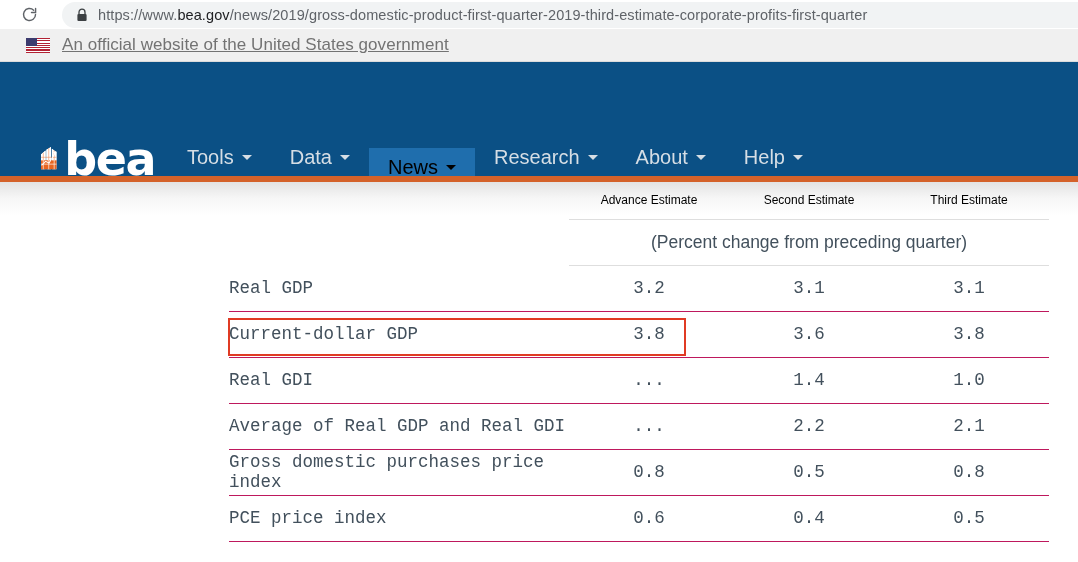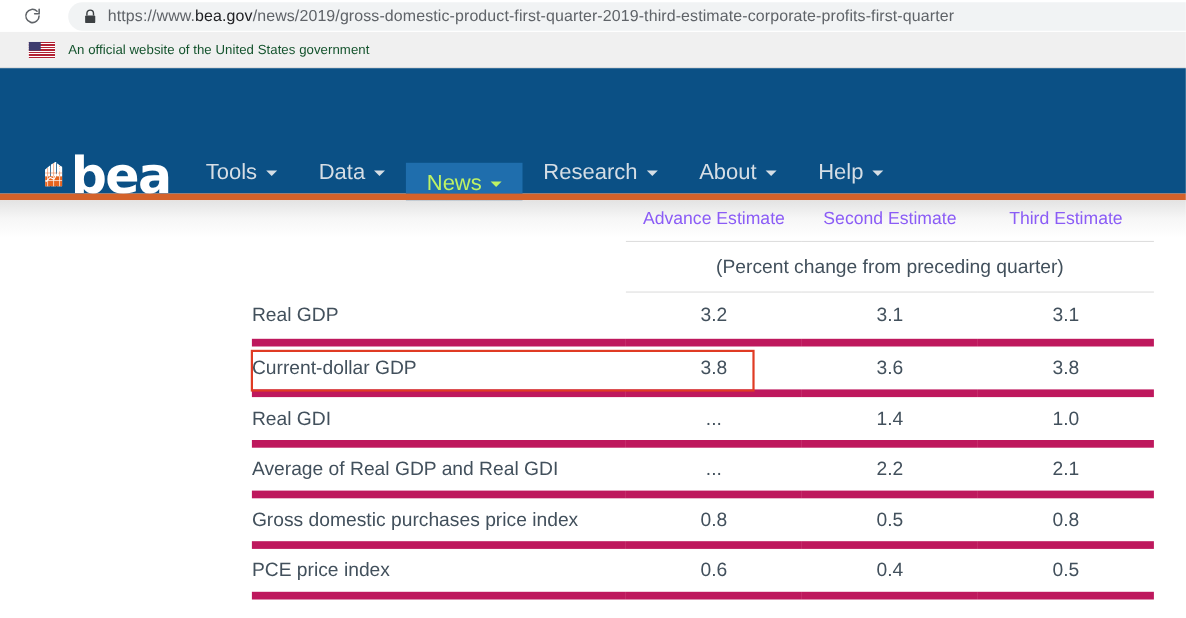--- a/index.html
+++ b/index.html
@@ -68,23 +68,24 @@
       to bottom,
       #b22234 0px, #b22234 1.15px,
       #ffffff 1.15px, #ffffff 2.3px);
   }
   #us-flag-icon .canton {
     position: absolute; left: 0; top: 0;
     width: 11px; height: 8px;
     background: #3c3b6e;
   }
   #gov-banner-text {
-    font-size: 12px;
-    color: #14532d;
+    font-size: 17px;
+    color: #737373;
     letter-spacing: 0.05px;
+    text-decoration: underline;
   }
 
   
   #site-header {
     position: absolute; top: 62px; left: 0;
     width: 1078px; height: 114px;
     background: #0b5085;
   }
   #bea-logo {
     position: absolute; left: 25px; top: 73px;
@@ -118,21 +119,21 @@
   .nav-item .caret {
     margin-left: 8px;
     width: 0; height: 0;
     border-left: 5px solid transparent;
     border-right: 5px solid transparent;
     border-top: 5px solid currentColor;
     display: inline-block;
   }
   .nav-item.active {
     background: #1f6ead;
-    color: #bef264;
+    color: #000000;
     margin-top: 20px;
   }
 
   #search-box {
     position: absolute; left: 942px; top: 137px;
     width: 136px; height: 39px;
     background: #ffffff;
     display: flex; align-items: center;
   }
   #search-input {
@@ -169,35 +170,36 @@
     color: #42505c;
   }
   #estimates-table td, #estimates-table th {
     font-weight: normal;
     padding: 0;
     vertical-align: middle;
   }
   .col-label { width: 340px; }
   .col-num   { width: 160px; text-align: center; }
 
-  .header-row th { height: 37px; font-size: 16px; color: #8b5cf6; }
+  .header-row th { height: 37px; font-size: 12px; color: #000000; }
   .header-row th.col-label { border: 0; }
 
   .subhead-row td {
     height: 46px;
     text-align: center;
     border-top: 1px solid #dedede;
     border-bottom: 1px solid #dedede;
     font-size: 17.5px;
   }
   .subhead-row td.col-label { border: 0; }
 
   .data-row td {
     height: 46px;
-    border-bottom: 7px solid #be185d;
+    border-bottom: 1px solid #be185d;
+    font-family: Liberation Mono, monospace;
   }
   .data-row td.col-label { padding-left: 13px; }
   .data-row.first td { border-top: 0; }
 
   #highlight-box {
     position: absolute;
     left: 228px; top: 318px;
     width: 458px; height: 38px;
     border: 2px solid #e03b24;
     pointer-events: none;

